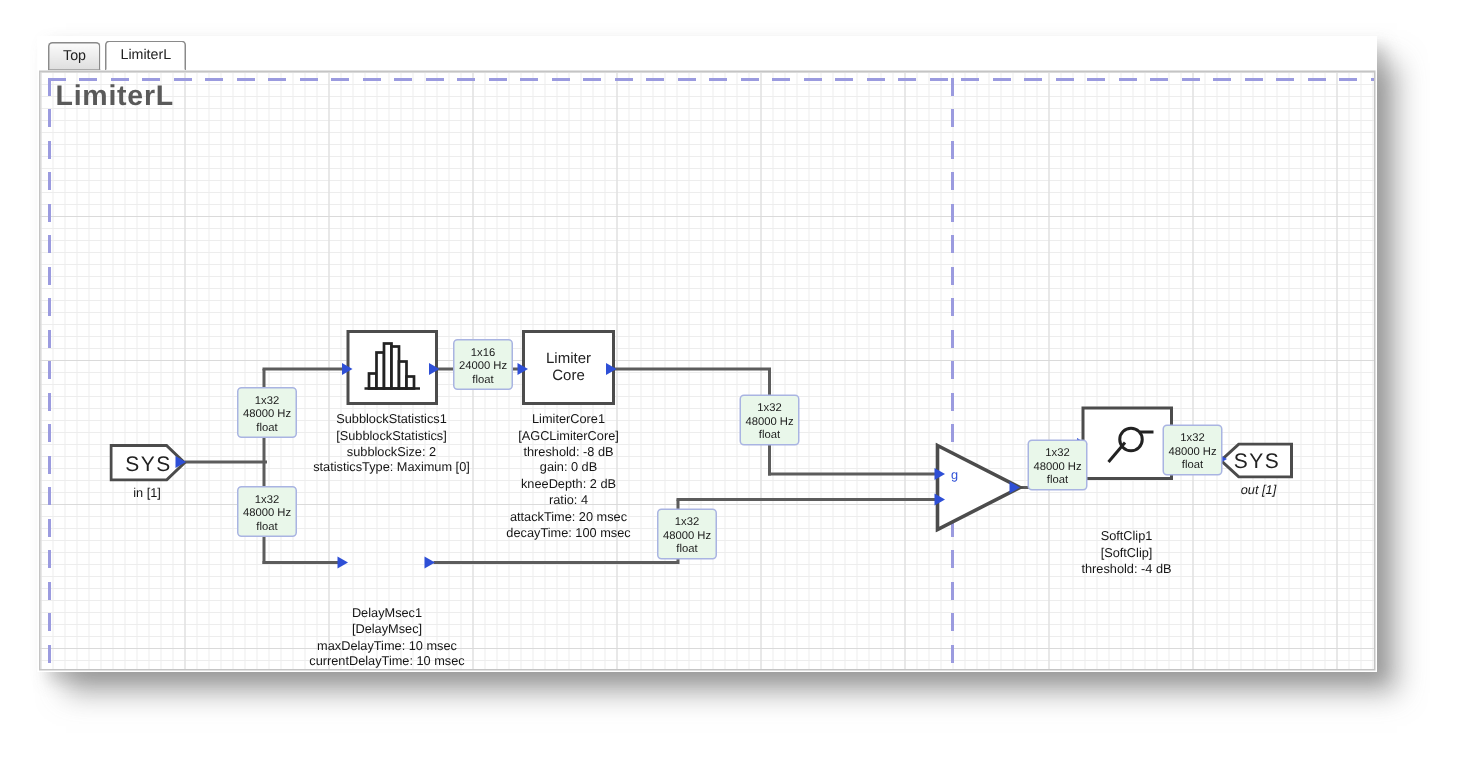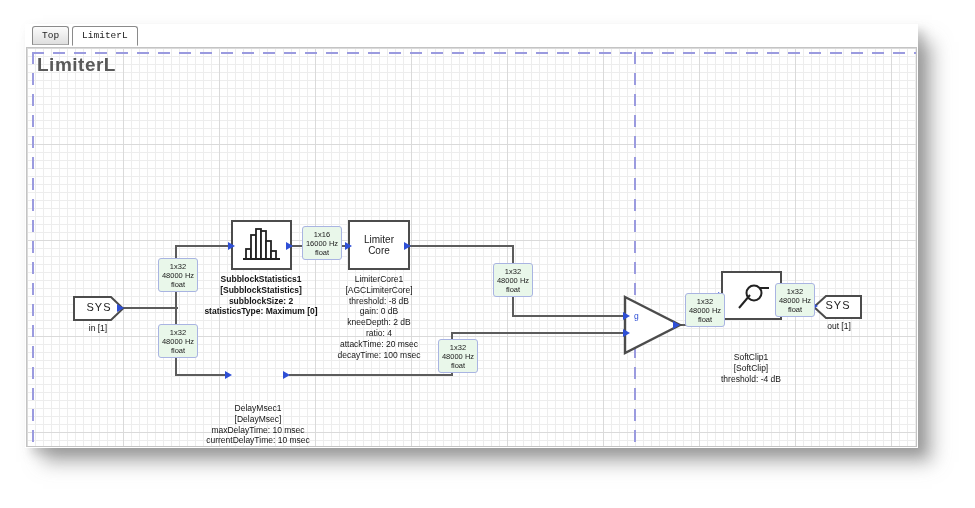--- a/index.html
+++ b/index.html
@@ -10,22 +10,22 @@
     font-family: "Liberation Sans", sans-serif;
   }
   .window {
     position: absolute; left: 25px; top: 24px;
     width: 893px; height: 424px;
     background: #ffffff;
     box-shadow: 16px 16px 18px -2px rgba(110,110,110,0.55), 6px 6px 10px rgba(120,120,120,0.35);
   }
   .tabbar {
     position: relative; height: 23px;
-    display: flex; align-items: center; gap: 3px;
-    padding-left: 7px; background: #ffffff; font-family: Liberation Mono, monospace;
+    display: flex; align-items: flex-end; gap: 3px;
+    padding-left: 7px; background: #ffffff;
   }
   .tab {
     font-size: 9.5px; color: #222;
     border: 1px solid #8a8a8a; border-bottom: 1px solid #aaa;
     border-radius: 3px 3px 0 0;
     padding: 3px 9px 3px 9px;
     background: linear-gradient(#fbfbfb, #dfdfdf);
     cursor: default;
   }
   .tab.active {
@@ -81,21 +81,21 @@
   .wire-label span { display: block; white-space: nowrap; }
   .pin {
     position: absolute; width: 0; height: 0;
     border-top: 4px solid transparent;
     border-bottom: 4px solid transparent;
     border-left: 7px solid #2e4fd6;
   }
   .sys { position: absolute; }
   .sys .sys-text {
     position: absolute; width: 100%; text-align: center; top: 5px;
-    font-size: 11px; color: #222; letter-spacing: 1px;
+    font-size: 14px; color: #222; letter-spacing: 1px;
   }
   .gain-letter { position: absolute; font-size: 8.5px; color: #2e4fd6; }
   svg { display: block; }
 </style>
 </head>
 <body>
 
 <div class="window">
 
   <div class="tabbar">
@@ -148,21 +148,21 @@
           <rect x="16" y="3" width="5" height="30"></rect>
           <rect x="21" y="5" width="5" height="28"></rect>
           <rect x="26" y="15" width="5" height="18"></rect>
           <rect x="31" y="25" width="5" height="8"></rect>
         </g>
         <line x1="3" y1="33" x2="40" y2="33" stroke="#222" stroke-width="1.8"></line>
       </svg>
     </div>
     <div class="pin" style="left:201px; top:194px;"></div>
     <div class="pin" style="left:259px; top:194px;"></div>
-    <div class="block-caption" style="left:234px; top:226px;font-weight:bold;">
+    <div class="block-caption" style="left:234px; top:226px;">
       <div>SubblockStatistics1</div>
       <div>[SubblockStatistics]</div>
       <div>subblockSize: 2</div>
       <div>statisticsType: Maximum [0]</div>
     </div>
 
     <div class="block" style="left:321px; top:172px; width:62px; height:50px;">
       <div class="block-inner-text">Limiter
 Core</div>
     </div>
@@ -214,37 +214,37 @@
       <div>threshold: -4 dB</div>
     </div>
 
     <div class="sys" style="left:786px; top:247px; width:50px; height:24px;">
       <svg width="50" height="24" viewBox="0 0 50 24">
         <polygon points="13,1 48,1 48,23 13,23 1,12" fill="#ffffff" stroke="#4c4c4c" stroke-width="2"></polygon>
       </svg>
       <span class="sys-text" style="top:4px;">SYS</span>
     </div>
     <div class="pin" style="left:784px; top:254px;"></div>
-    <div class="block-caption" style="left:812px; top:273px;">
+    <div class="block-caption" style="left:812px; top:273px;font-style:italic;">
       <div>out [1]</div>
     </div>
 
     <div class="wire-label" style="left:131px; top:210px;">
       <span>1x32</span>
         <span>48000 Hz</span>
         <span>float</span>
     </div>
     <div class="wire-label" style="left:131px; top:276px;">
       <span>1x32</span>
         <span>48000 Hz</span>
         <span>float</span>
     </div>
     <div class="wire-label" style="left:275px; top:178px;">
       <span>1x16</span>
-        <span>16000 Hz</span>
+        <span>24000 Hz</span>
         <span>float</span>
     </div>
     <div class="wire-label" style="left:466px; top:215px;">
       <span>1x32</span>
         <span>48000 Hz</span>
         <span>float</span>
     </div>
     <div class="wire-label" style="left:411px; top:291px;">
       <span>1x32</span>
         <span>48000 Hz</span>

